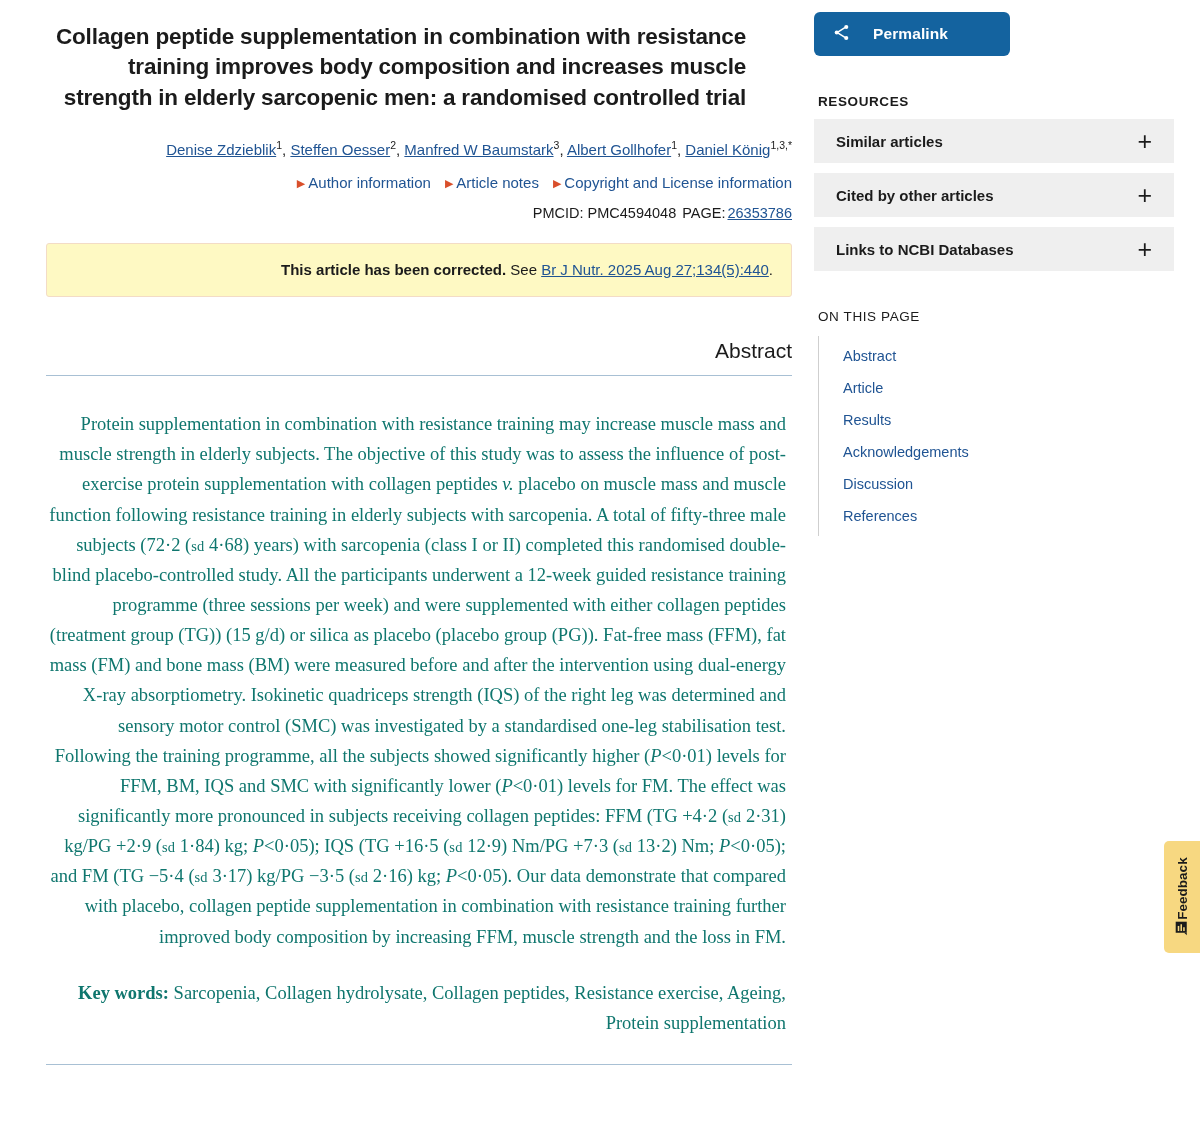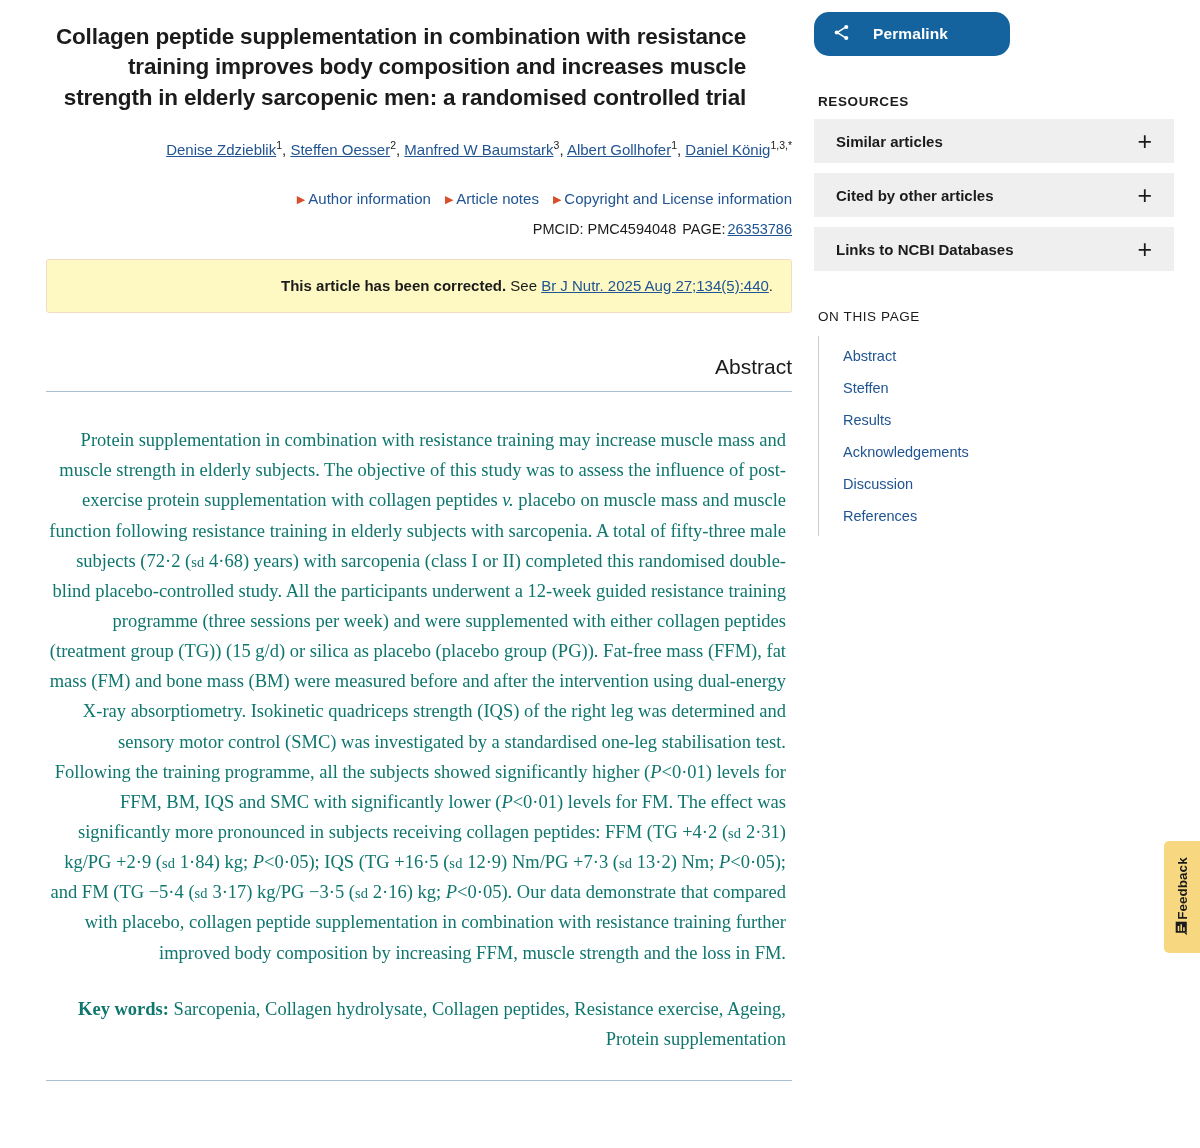--- a/index.html
+++ b/index.html
@@ -31,21 +31,21 @@
     letter-spacing: -0.2px;
     color: #1b1b1b;
     margin: 0 0 26px 0;
     max-width: 700px;
   }
 
   .authors {
     font-size: 15px;
     line-height: 1.5;
     color: #1b1b1b;
-    margin-bottom: 28px;
+    margin-bottom: 12px;
   }
   .authors a {
     color: #205493;
     text-decoration: underline;
   }
   .authors sup {
     font-size: 10.5px;
     vertical-align: super;
     line-height: 0;
   }
@@ -129,21 +129,21 @@
   .side-col {
     width: 388px;
     padding: 12px 26px 0 2px;
   }
 
   .permalink-btn {
     display: flex;
     align-items: center;
     background: #14639f;
     border: none;
-    border-radius: 15px;
+    border-radius: 6px;
     height: 44px;
     width: 196px;
     padding: 0 18px;
     cursor: pointer;
   }
   .permalink-btn .share-ico { flex: 0 0 auto; margin-right: 22px; display:block;}
   .permalink-btn .pl-label {
     color: #ffffff;
     font-size: 15.5px;
     font-weight: bold;
@@ -290,21 +290,21 @@
       <span class="plus-ico">+</span>
     </div>
     <div class="accordion-item">
       <span class="acc-label">Links to NCBI Databases</span>
       <span class="plus-ico">+</span>
     </div>
 
     <div class="onpage-heading">ON THIS PAGE</div>
     <nav class="onpage-nav">
       <a href="#">Abstract</a>
-      <a href="#">Steffen</a>
+      <a href="#">Article</a>
       <a href="#">Results</a>
       <a href="#">Acknowledgements</a>
       <a href="#">Discussion</a>
       <a href="#">References</a>
     </nav>
   </div>
 </div>
 
 <div class="feedback-tab">
   <span class="fb-label">Feedback</span>

